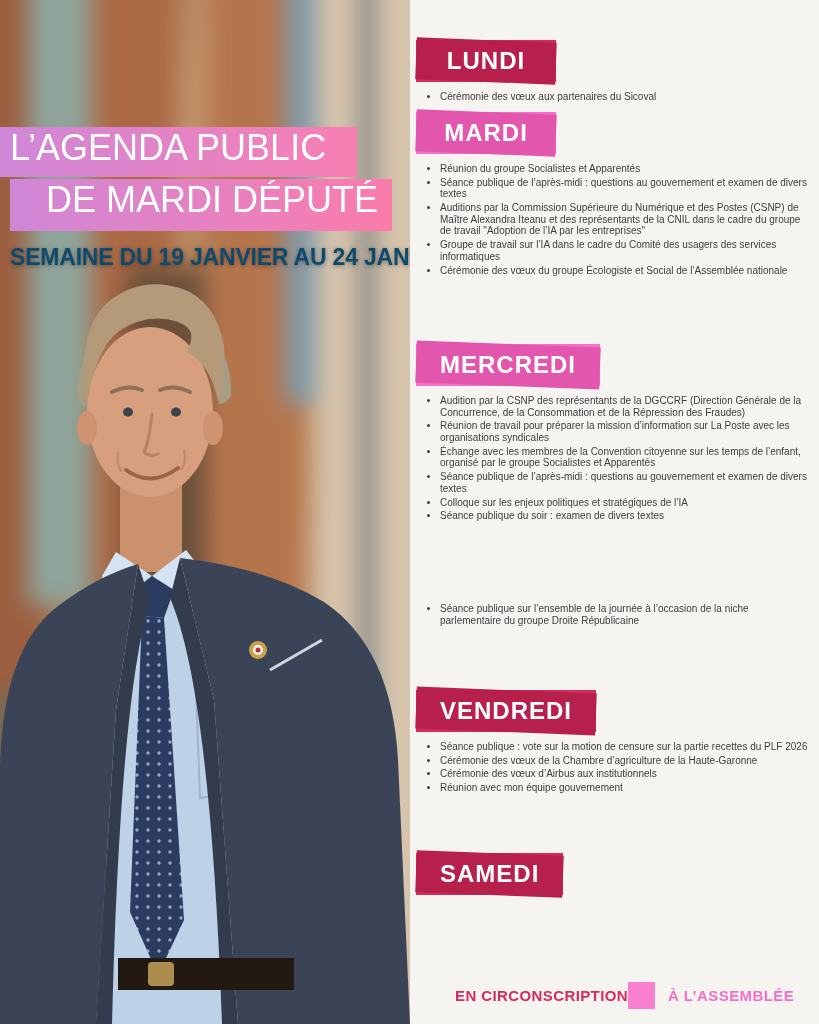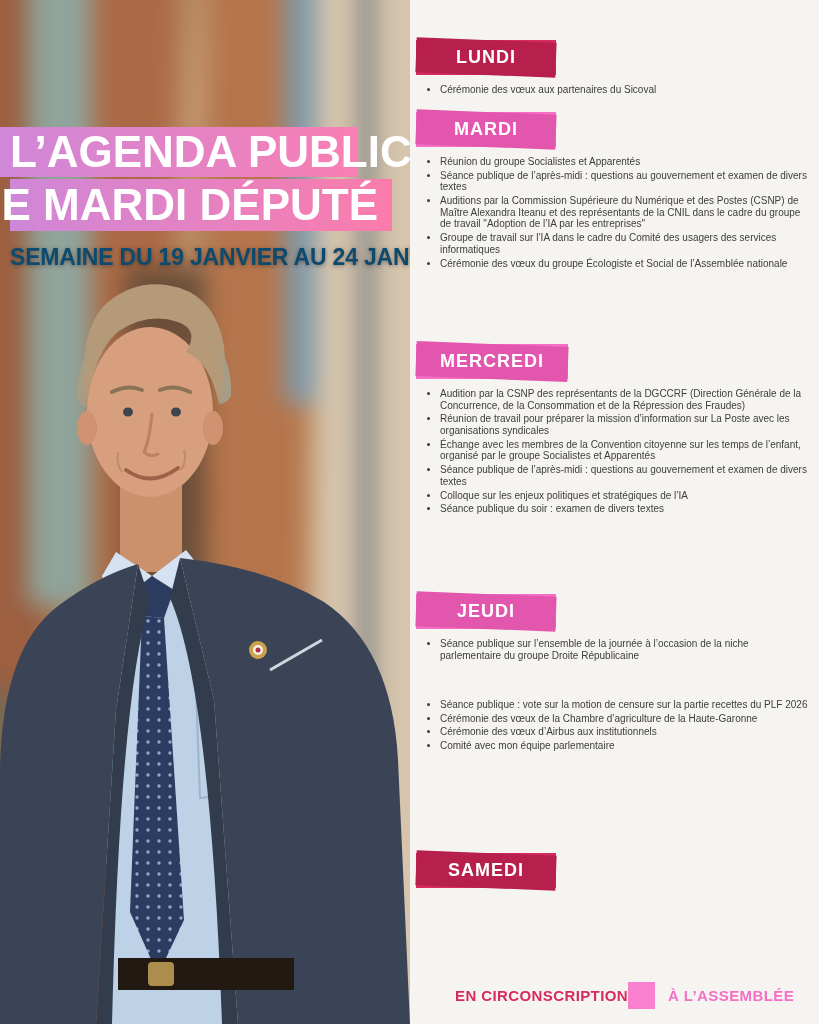--- a/index.html
+++ b/index.html
@@ -24,22 +24,22 @@
   .bg-shutter-blue{left:300px;top:0;width:72px;height:430px;background:#8099a8;}
   .bg-beige{left:330px;top:0;width:110px;height:100%;background:#d6c4ac;}
   .bg-pipe{left:372px;top:0;width:11px;height:740px;background:#5f6b75;}
   .bg-dark-corner{left:0;top:700px;width:90px;height:340px;background:#7a6853;}
 
   .deputy-svg{position:absolute;left:0;top:0;width:410px;height:1024px;}
 
   
   .title-block{position:absolute;left:0;top:127px;width:410px;}
   .title-banner{
-    display:flex;align-items:center;color:#fff;font-weight:700;
-    font-size:44px;letter-spacing:0;white-space:nowrap;
+    display:flex;color:#fff;font-weight:400;
+    font-size:36px;letter-spacing:0;white-space:nowrap;
   }
   .title-banner-1{
     width:357px;height:50px;padding-left:10px;box-sizing:border-box;
     background:linear-gradient(90deg,var(--title_gradient_left),var(--title_gradient_mid));
   }
   .title-banner-2{
     width:382px;height:52px;margin-left:10px;margin-top:2px;
     justify-content:flex-end;padding-right:14px;box-sizing:border-box;
     background:linear-gradient(90deg,var(--title_gradient_left),var(--title_gradient_right));
   }
@@ -51,21 +51,21 @@
 
   
   .agenda{
     position:absolute;left:410px;top:0;width:409px;height:1024px;
     background:var(--background);
   }
   .day{position:absolute;left:6px;right:10px;}
   .day-banner{
     position:relative;display:inline-block;min-width:140px;box-sizing:border-box;
     padding:7px 24px;text-align:center;color:#fff;font-weight:800;
-    font-size:18px;letter-spacing:1px;z-index:1;
+    font-size:24px;letter-spacing:1px;z-index:1;
   }
   .day-banner::before{
     content:"";position:absolute;inset:0;z-index:-1;transform:rotate(2.2deg);
   }
   .day.circonscription .day-banner{background:var(--circonscription);}
   .day.circonscription .day-banner::before{background:var(--circonscription_shadow);}
   .day.assemblee .day-banner{background:var(--assemblee);}
   .day.assemblee .day-banner::before{background:var(--assemblee_shadow);}
 
   .items{margin:9px 0 0;padding-left:24px;}
@@ -200,34 +200,34 @@
         <li>Audition par la CSNP des représentants de la DGCCRF (Direction Générale de la Concurrence, de la Consommation et de la Répression des Fraudes)</li>
         <li>Réunion de travail pour préparer la mission d’information sur La Poste avec les organisations syndicales</li>
         <li>Échange avec les membres de la Convention citoyenne sur les temps de l’enfant, organisé par le groupe Socialistes et Apparentés</li>
         <li>Séance publique de l’après-midi : questions au gouvernement et examen de divers textes</li>
         <li>Colloque sur les enjeux politiques et stratégiques de l’IA</li>
         <li>Séance publique du soir : examen de divers textes</li>
       </ul>
   </section>
 
   <section class="day assemblee" style="top: 594px;">
-    <div class="day-banner">
-      <span>JEUDI</span>
-    </div>
     <ul class="items">
         <li>Séance publique sur l’ensemble de la journée à l’occasion de la niche parlementaire du groupe Droite Républicaine</li>
       </ul>
   </section>
 
   <section class="day circonscription" style="top: 690px;">
+    <div class="day-banner">
+      <span>VENDREDI</span>
+    </div>
     <ul class="items">
         <li>Séance publique : vote sur la motion de censure sur la partie recettes du PLF 2026</li>
         <li>Cérémonie des vœux de la Chambre d’agriculture de la Haute-Garonne</li>
         <li>Cérémonie des vœux d’Airbus aux institutionnels</li>
-        <li>Comité avec mon équipe parlementaire</li>
+        <li>Réunion avec mon équipe gouvernement</li>
       </ul>
   </section>
 
   <section class="day circonscription" style="top: 853px;">
     <div class="day-banner">
       <span>SAMEDI</span>
     </div>
   </section>
 
   <div class="legend">

